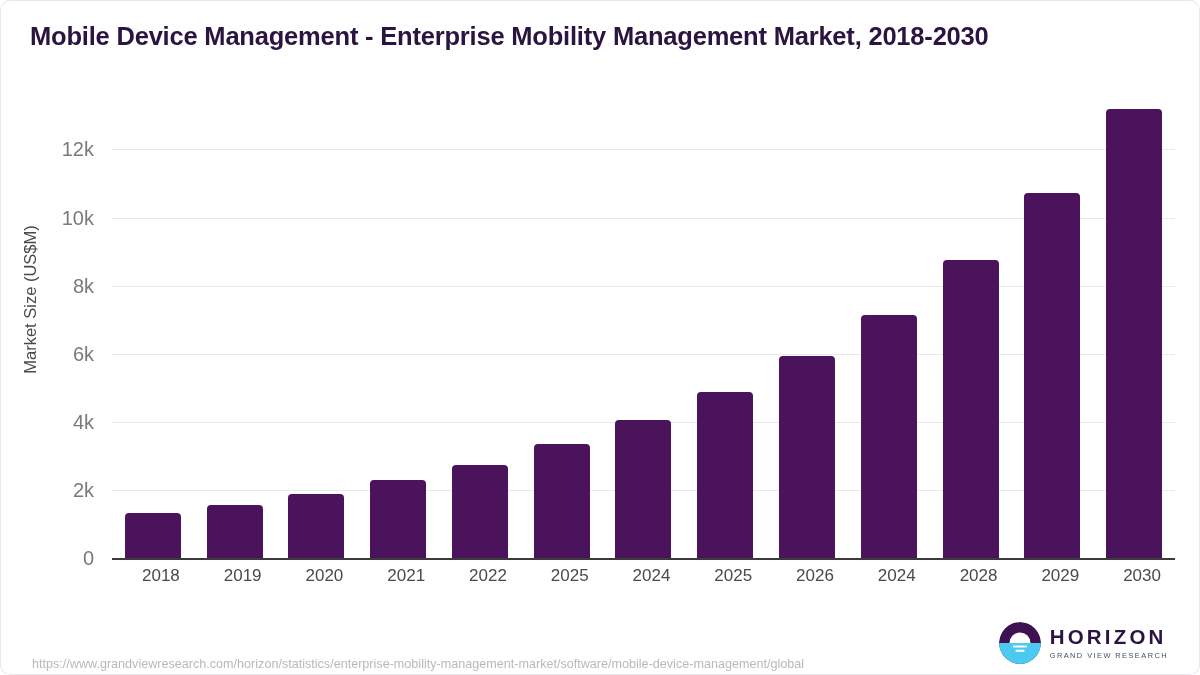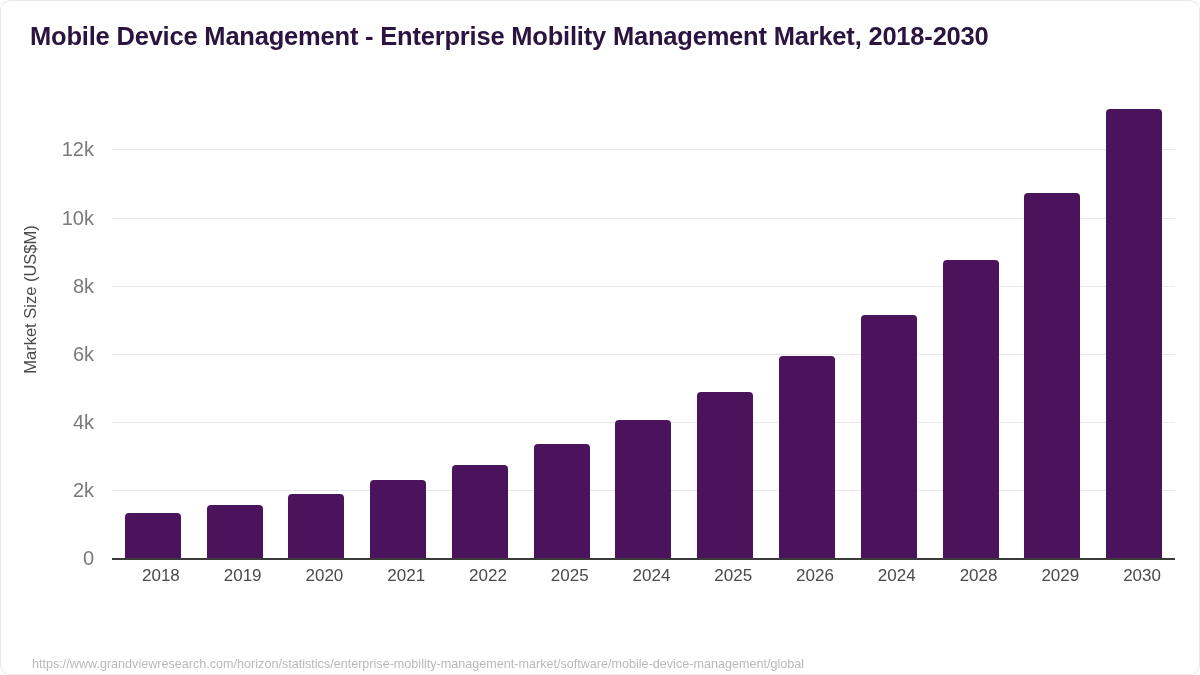--- a/index.html
+++ b/index.html
@@ -245,15 +245,30 @@
       <div class="xtick">2025</div>
       <div class="xtick">2026</div>
       <div class="xtick">2024</div>
       <div class="xtick">2028</div>
       <div class="xtick">2029</div>
       <div class="xtick">2030</div>
     </div>
 
   <div id="source">https://www.grandviewresearch.com/horizon/statistics/enterprise-mobility-management-market/software/mobile-device-management/global</div>
 
+  <div id="logo">
+    <div id="logo-mark">
+      <svg viewBox="0 0 100 100" width="42" height="42" aria-hidden="true">
+        <circle cx="50" cy="50" r="50" fill="#3d1152"></circle>
+        <path d="M0 50 A50 50 0 0 0 100 50 Z" fill="#4cc9f0"></path>
+        <path d="M25 50 A25 25 0 0 1 75 50 Z" fill="#ffffff"></path>
+        <rect x="33" y="56" width="34" height="5" rx="2.5" fill="#ffffff"></rect>
+        <rect x="39" y="66" width="22" height="5" rx="2.5" fill="#ffffff"></rect>
+      </svg>
+    </div>
+    <div id="logo-text">
+      <div id="logo-word">HORIZON</div>
+      <div id="logo-sub">GRAND VIEW RESEARCH</div>
+    </div>
+  </div>
 
   <div id="frame"></div>
 </div>
 
 </body></html>

